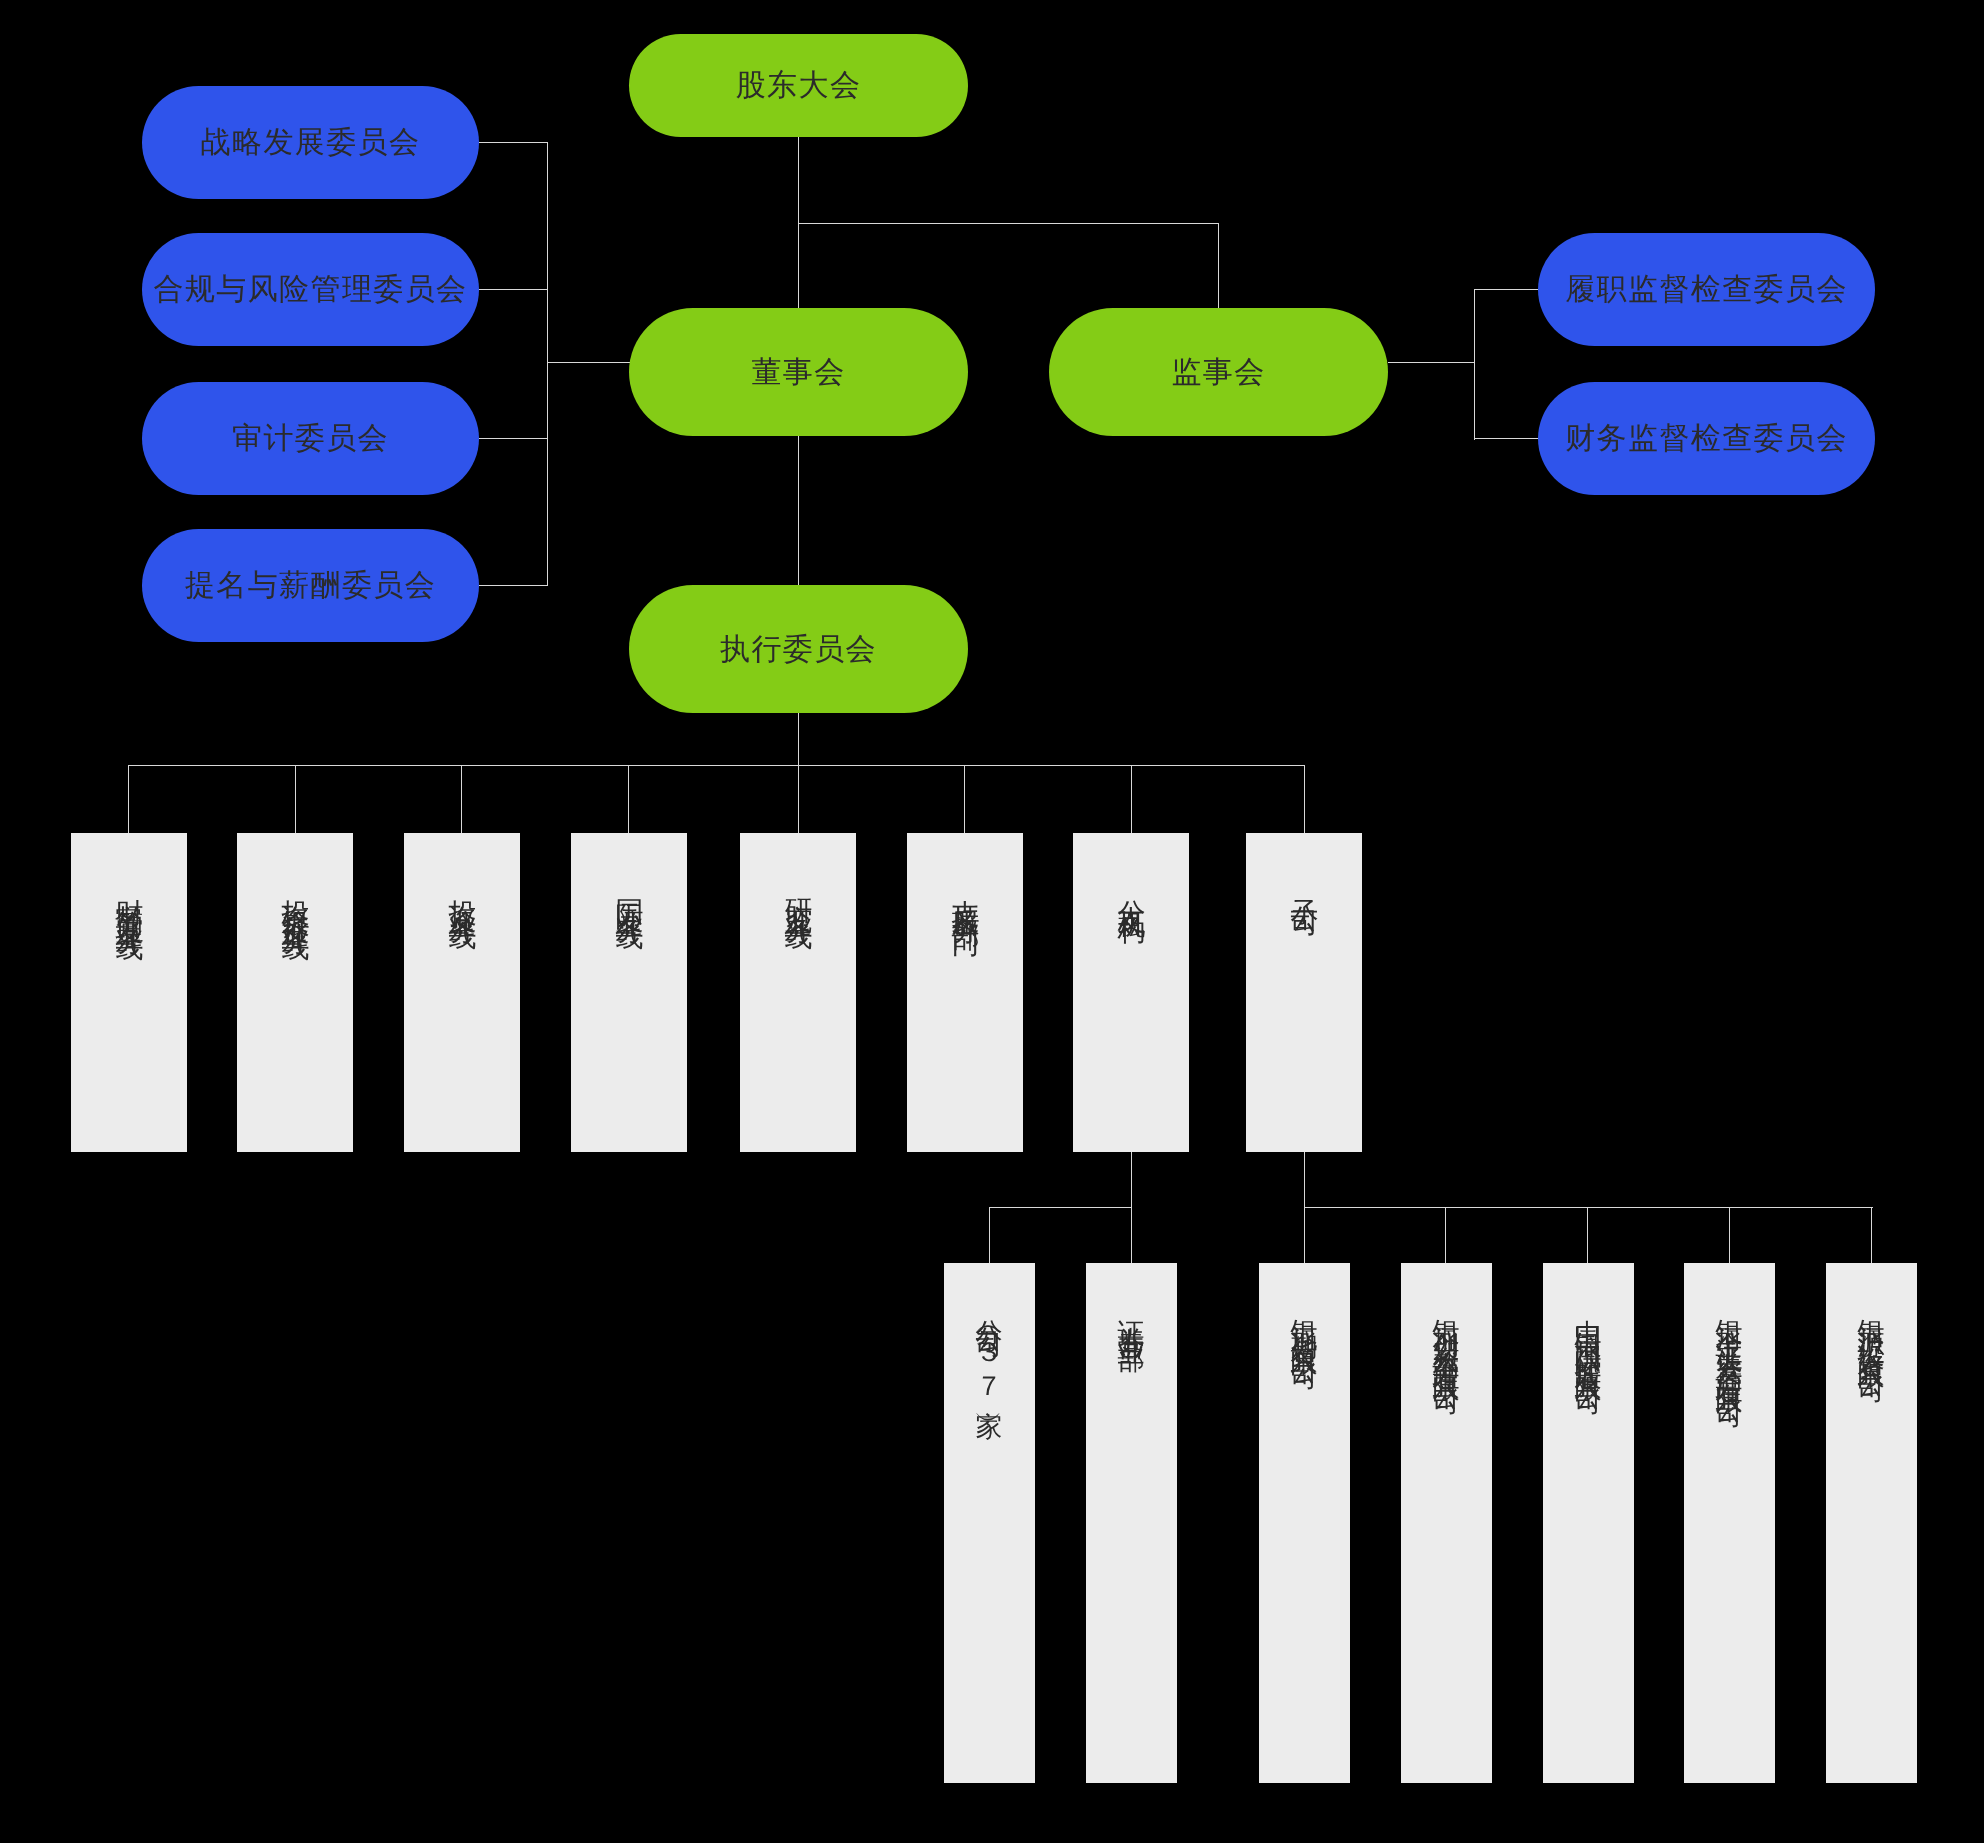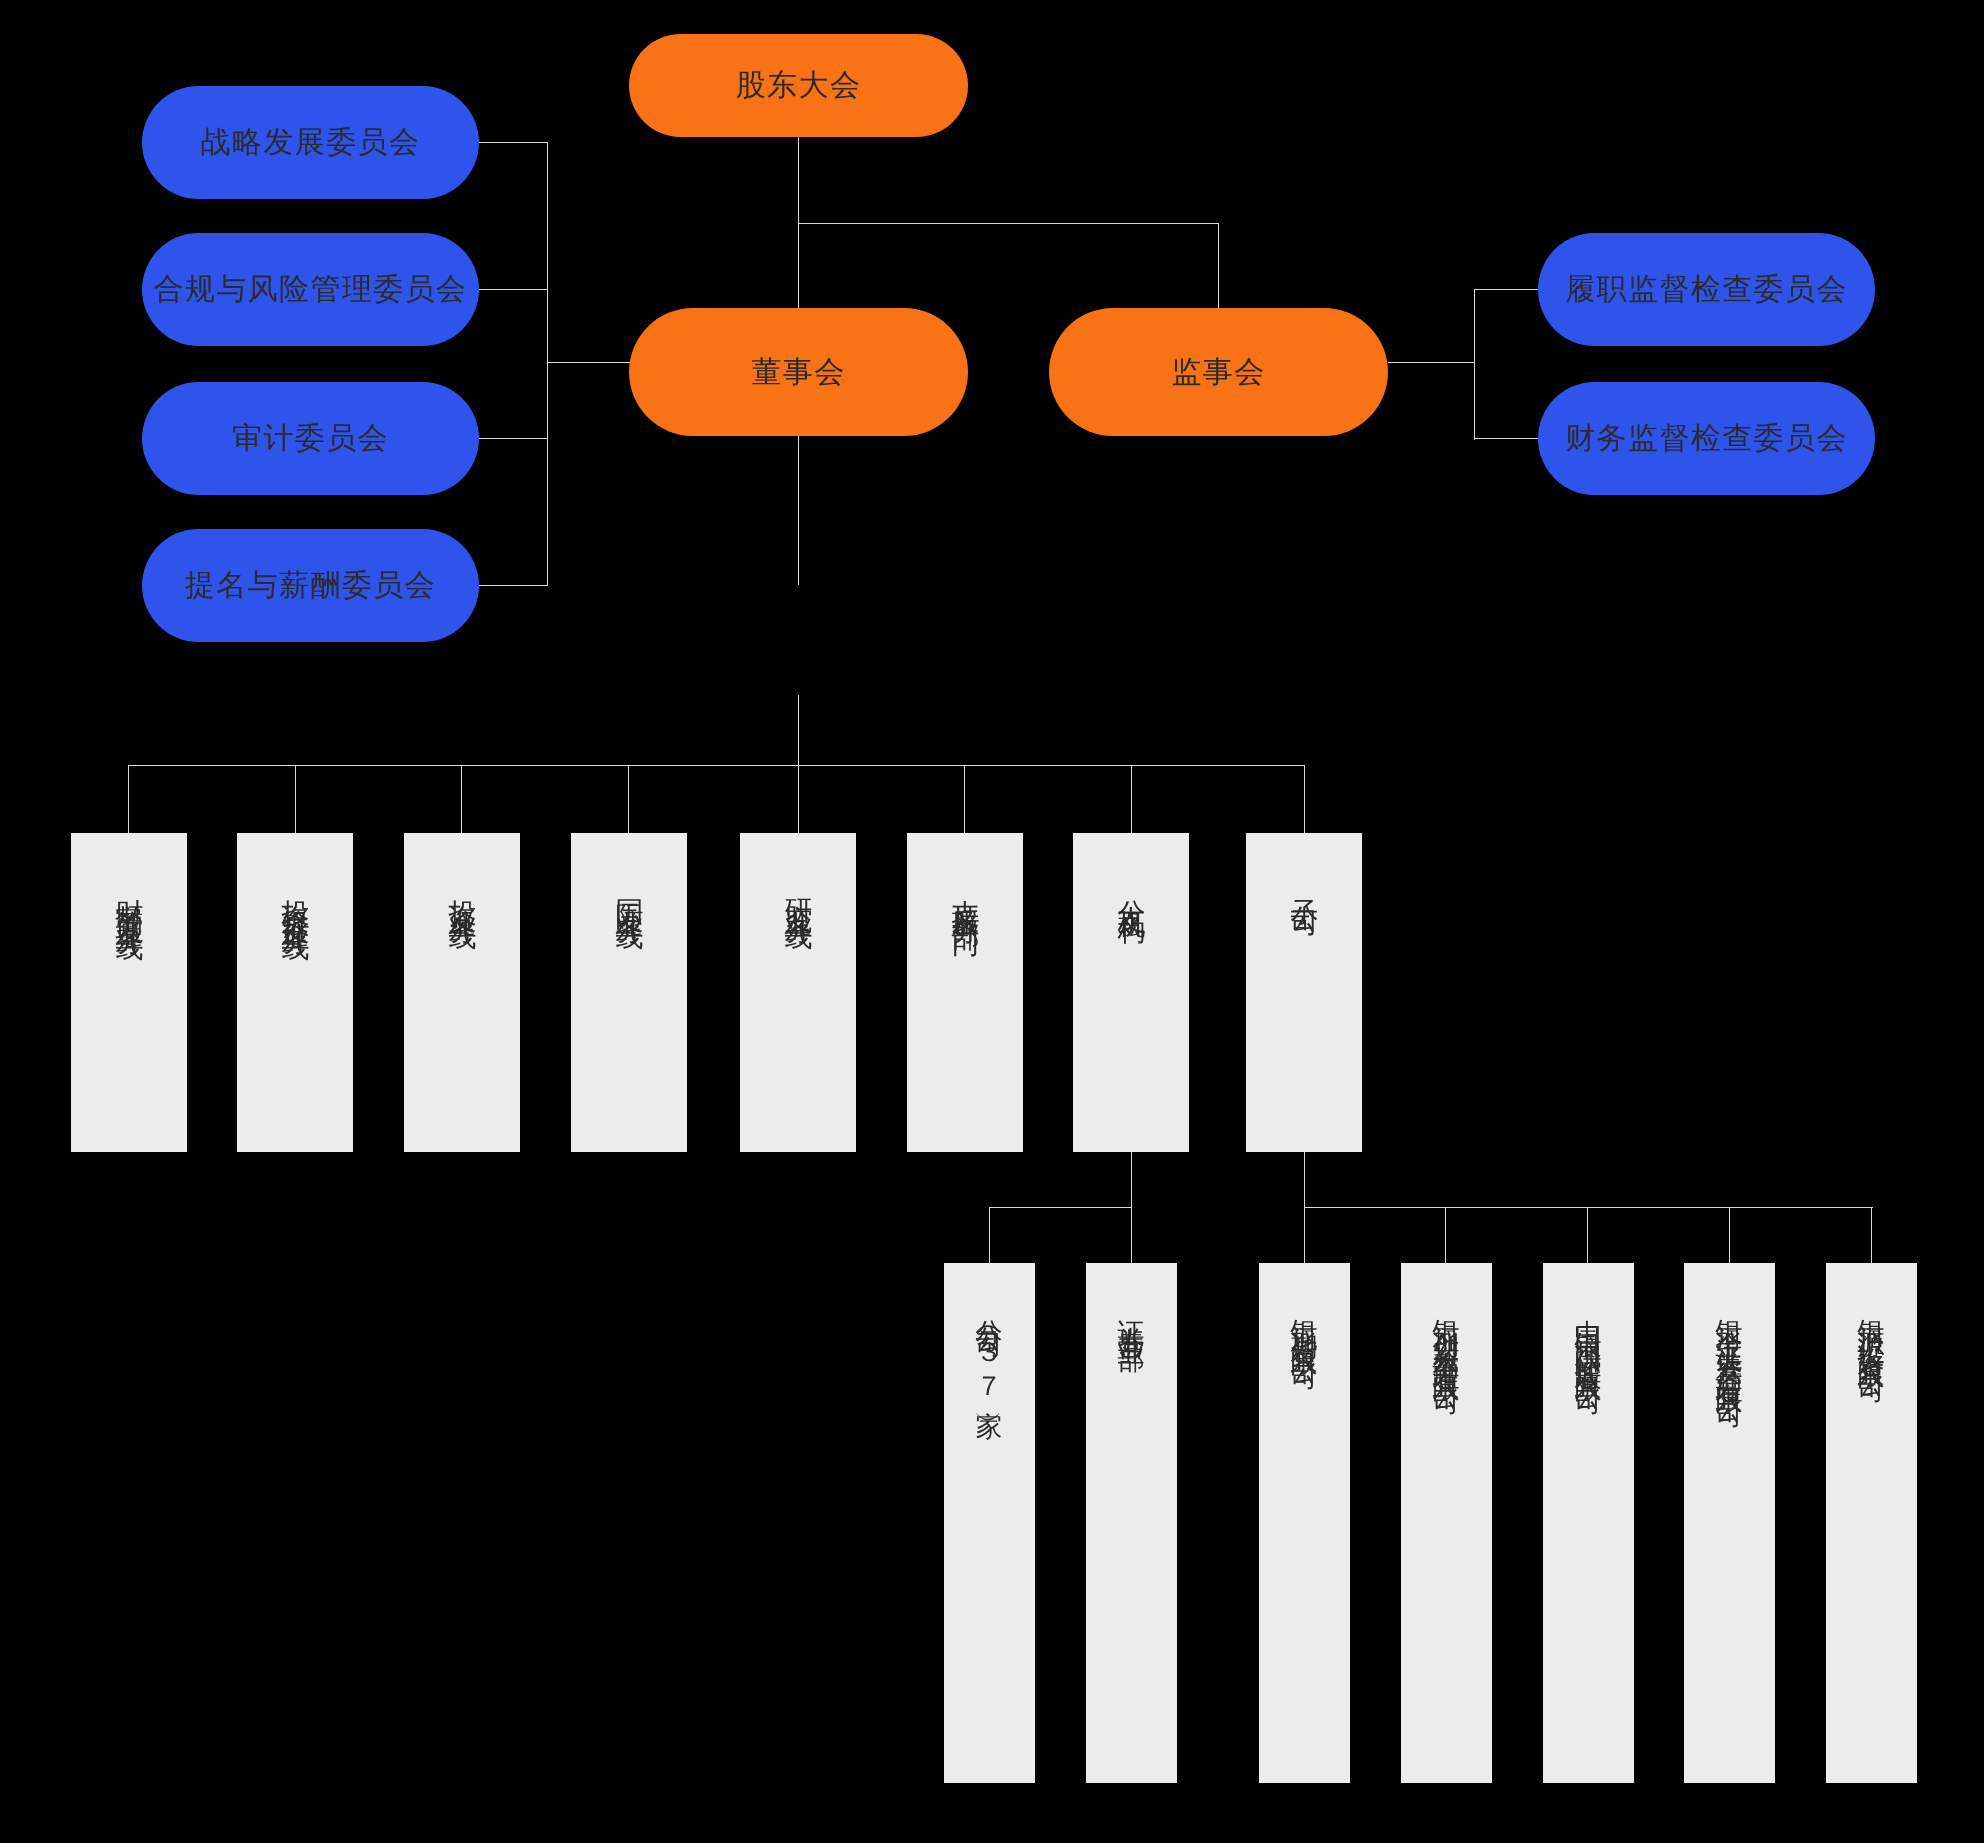--- a/index.html
+++ b/index.html
@@ -22,21 +22,21 @@
     display: flex;
     align-items: center;
     justify-content: center;
     width: 339px;
     height: 128px;
     border-radius: 64px;
     font-size: 30px;
     font-weight: 500;
     letter-spacing: 1.4px;
   }
-  .pill.pink  { background: #f97316; }
+  .pill.pink  { background: #84cc16; }
   .pill.shareholders { height: 103px; }
   .pill.blue  { background: #2f54eb; width: 337px; height: 113px; }
 
   .vbox {
     width: 116px;
     height: 319px;
     background: #ececec;
     display: flex;
     justify-content: center;
     align-items: flex-start;
@@ -101,20 +101,23 @@
 
   <div class="node pill pink shareholders" style="left:629px;top:34px">
     <span>股东大会</span>
   </div>
   <div class="node pill pink" style="left:629px;top:308px">
     <span>董事会</span>
   </div>
   <div class="node pill pink" style="left:1049px;top:308px">
     <span>监事会</span>
   </div>
+  <div class="node pill pink" style="left:629px;top:585px">
+    <span>执行委员会</span>
+  </div>
 
   <div class="node pill blue" style="left:142px;top:86px">
     <span>战略发展委员会</span>
   </div>
   <div class="node pill blue" style="left:142px;top:233px">
     <span>合规与风险管理委员会</span>
   </div>
   <div class="node pill blue" style="left:142px;top:529px">
     <span>提名与薪酬委员会</span>
   </div>

